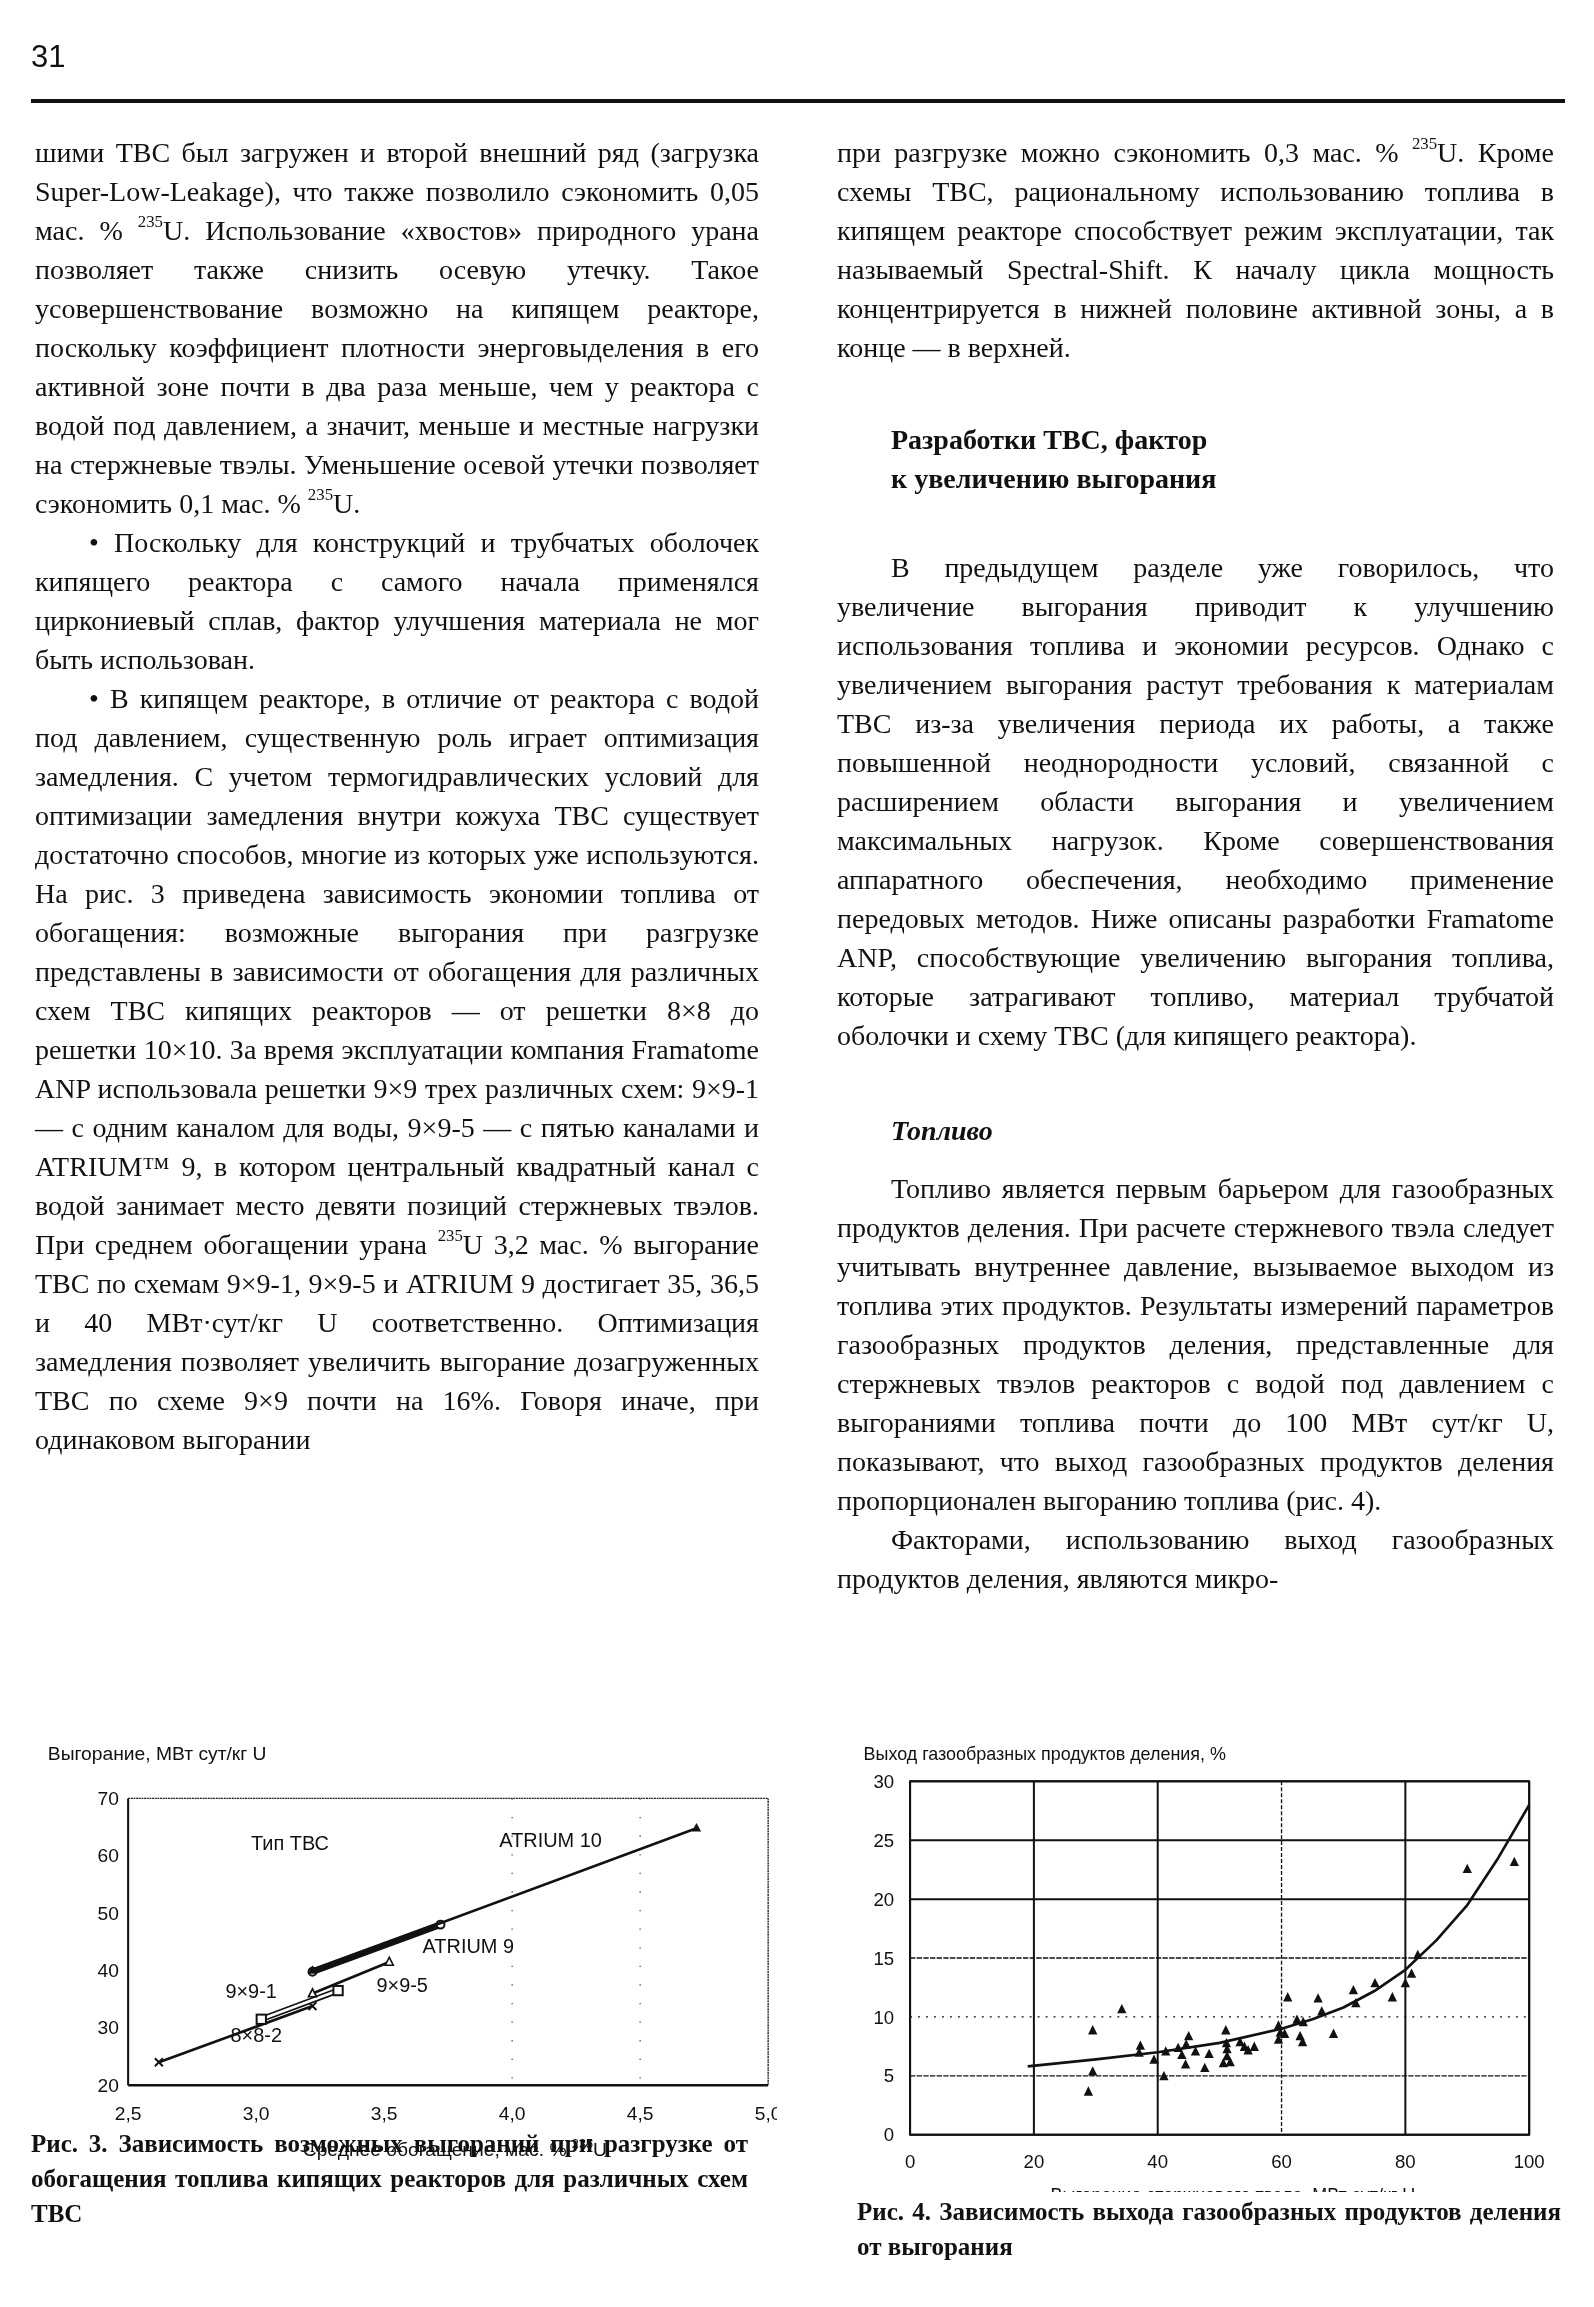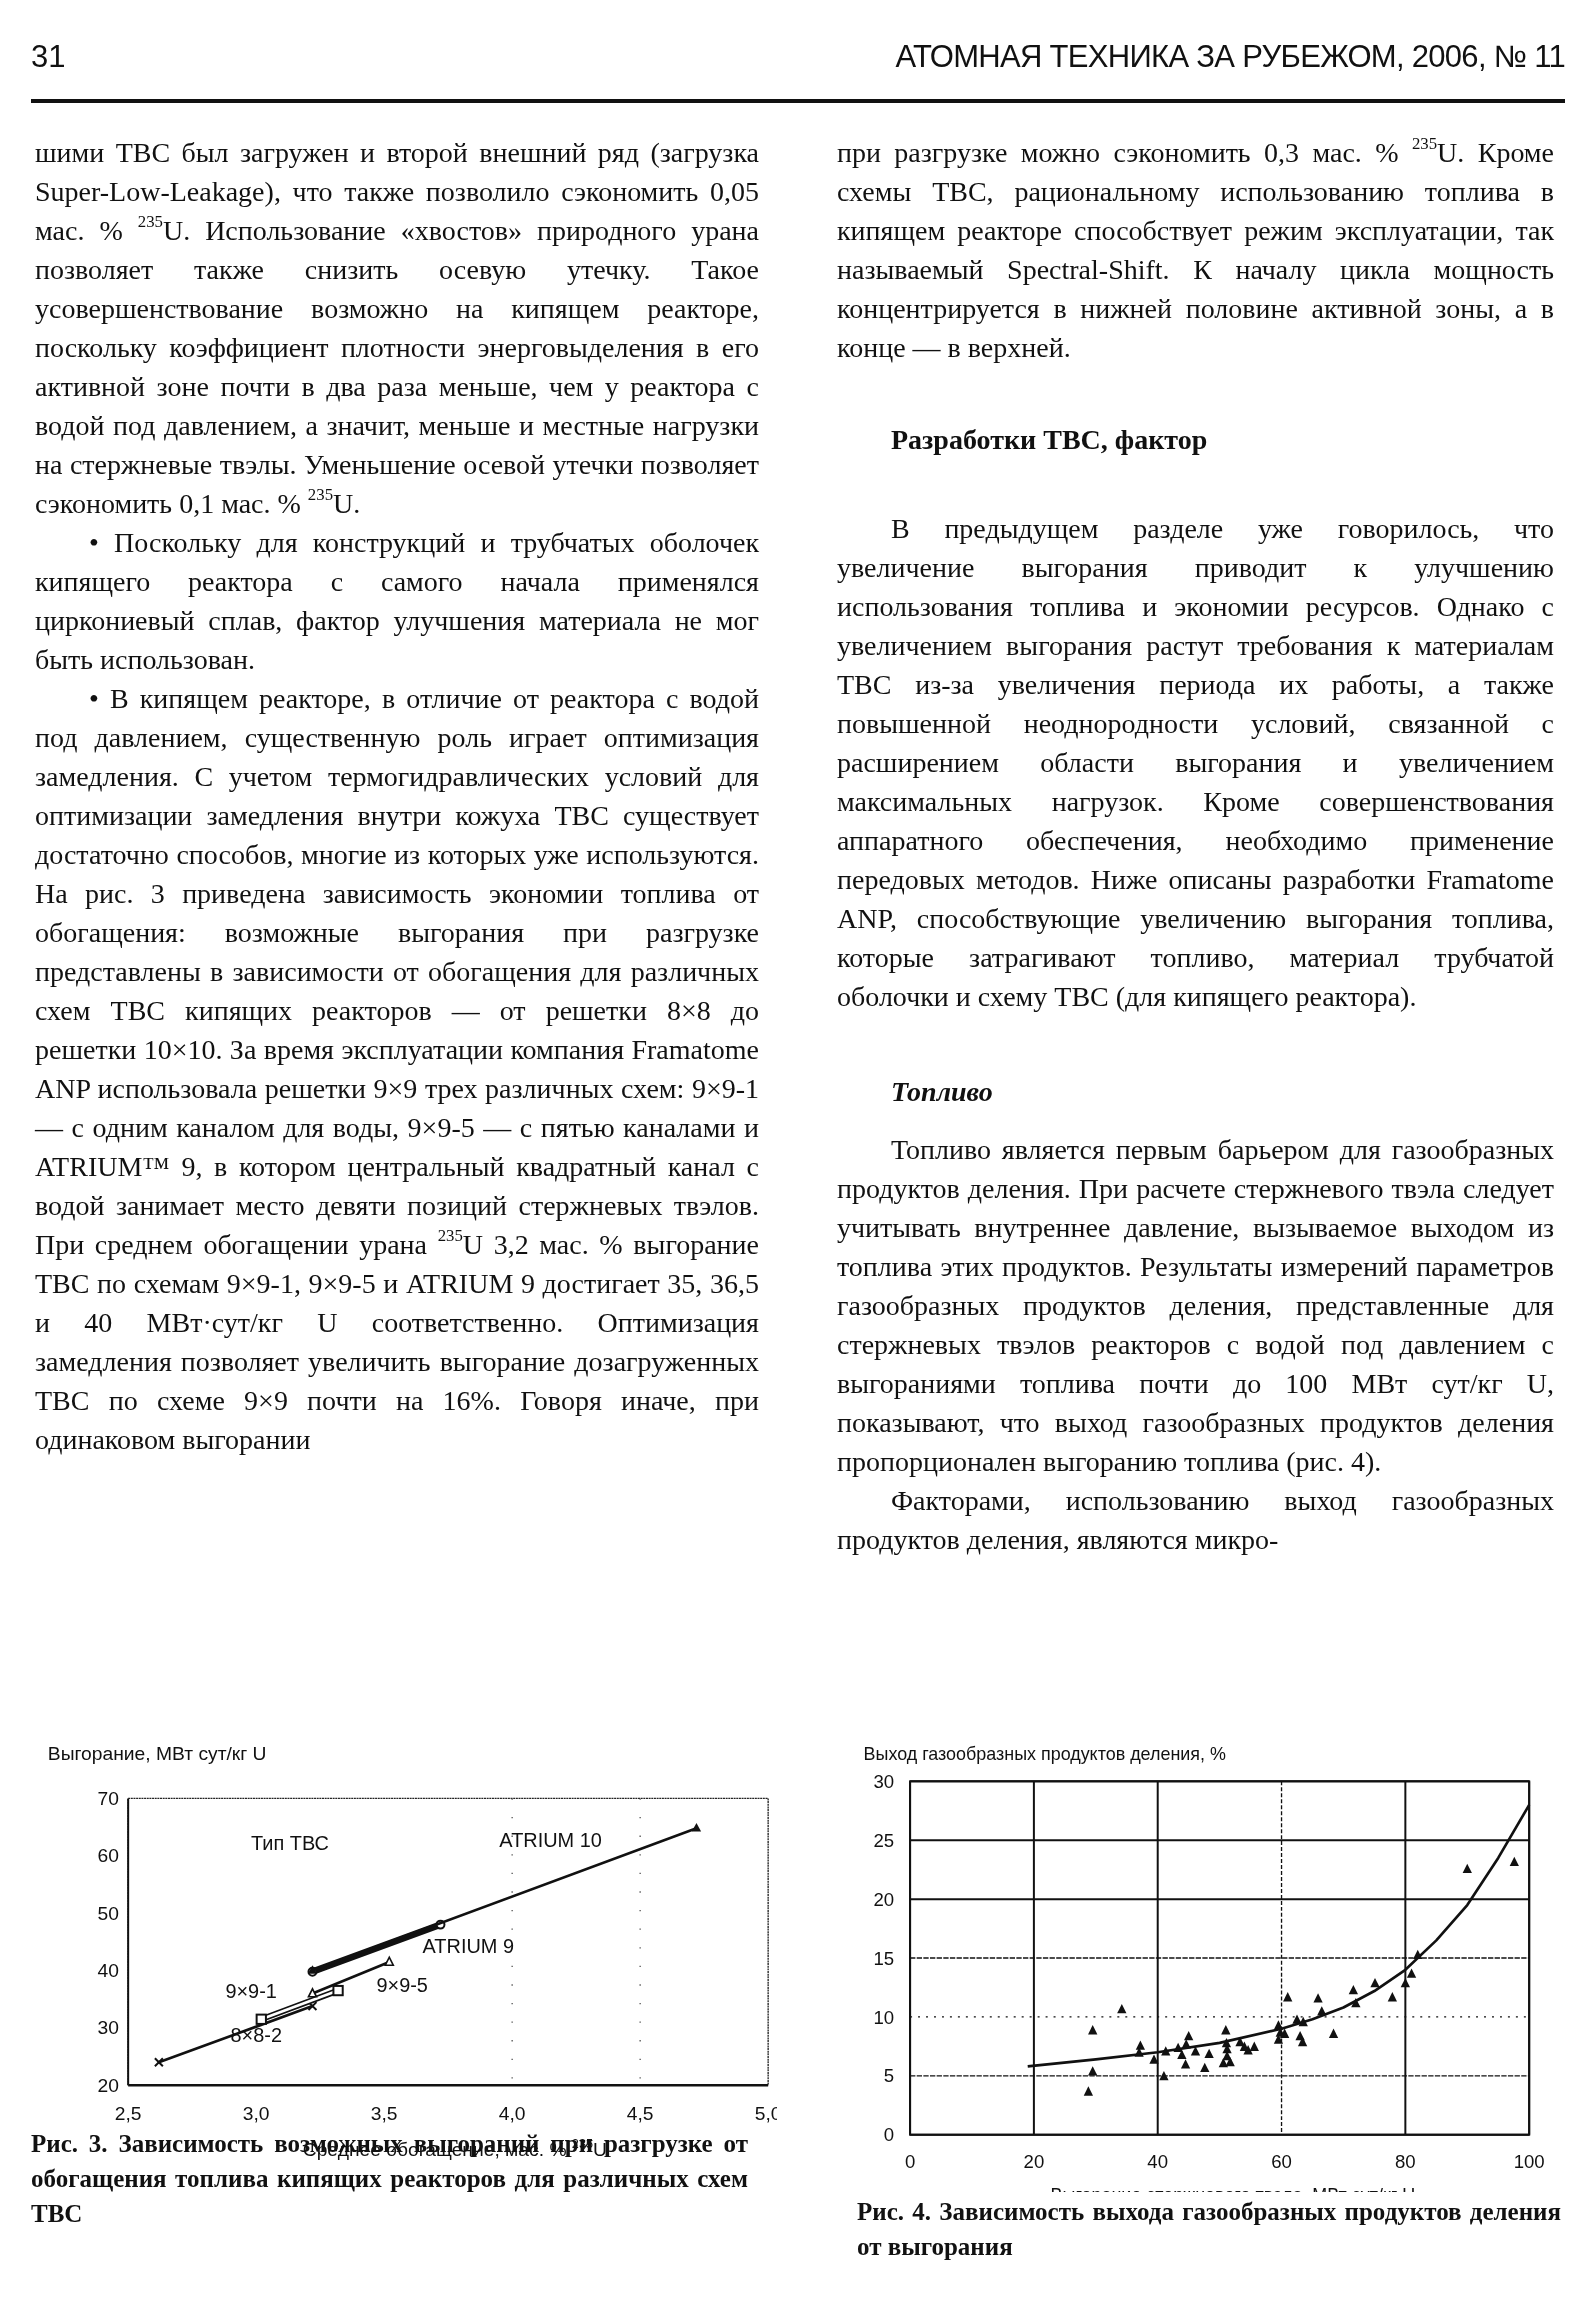--- a/index.html
+++ b/index.html
@@ -23,34 +23,34 @@
   .fig { position: absolute; }
   .fig svg { display: block; }
   .fig text { font-family: "Liberation Sans", sans-serif; }
   .caption { position: absolute; font-weight: bold; font-size: 25px; line-height: 35px; text-align: justify; font-stretch: condensed; }
 </style>
 </head>
 <body>
 
 <div class="header">
   <span class="pnum">31</span>
-  <span class="jtitle">АТОМНАЯ ТЕХНИКА ЗА РУБЕЖОМ, 2006, № 11</span>
   <div class="rule"></div>
 </div>
 
 <div class="col left">
   <p>шими ТВС был загружен и второй внешний ряд (загрузка Super-Low-Leakage), что также позволило сэкономить 0,05 мас. % <sup>235</sup>U. Использование «хвостов» природного урана позволяет также снизить осевую утечку. Такое усовершенствование возможно на кипящем реакторе, поскольку коэффициент плотности энерговыделения в его активной зоне почти в два раза меньше, чем у реактора с водой под давлением, а значит, меньше и местные нагрузки на стержневые твэлы. Уменьшение осевой утечки позволяет сэкономить 0,1 мас. % <sup>235</sup>U.</p>
   <p class="ind">• Поскольку для конструкций и трубчатых оболочек кипящего реактора с самого начала применялся циркониевый сплав, фактор улучшения материала не мог быть использован.</p>
   <p class="ind">• В кипящем реакторе, в отличие от реактора с водой под давлением, существенную роль играет оптимизация замедления. С учетом термогидравлических условий для оптимизации замедления внутри кожуха ТВС существует достаточно способов, многие из которых уже используются. На рис. 3 приведена зависимость экономии топлива от обогащения: возможные выгорания при разгрузке представлены в зависимости от обогащения для различных схем ТВС кипящих реакторов — от решетки 8×8 до решетки 10×10. За время эксплуатации компания Framatome ANP использовала решетки 9×9 трех различных схем: 9×9-1 — с одним каналом для воды, 9×9-5 — с пятью каналами и ATRIUM™ 9, в котором центральный квадратный канал с водой занимает место девяти позиций стержневых твэлов. При среднем обогащении урана <sup>235</sup>U 3,2 мас. % выгорание ТВС по схемам 9×9-1, 9×9-5 и ATRIUM 9 достигает 35, 36,5 и 40 МВт·сут/кг U соответственно. Оптимизация замедления позволяет увеличить выгорание дозагруженных ТВС по схеме 9×9 почти на 16%. Говоря иначе, при одинаковом выгорании</p>
 </div>
 
 <div class="col right">
   <p>при разгрузке можно сэкономить 0,3 мас. % <sup>235</sup>U. Кроме схемы ТВС, рациональному использованию топлива в кипящем реакторе способствует режим эксплуатации, так называемый Spectral-Shift. К началу цикла мощность концентрируется в нижней половине активной зоны, а в конце — в верхней.</p>
   <div class="section-title">
     <div>Разработки ТВС, фактор</div>
+    <div>к увеличению выгорания</div>
   </div>
   <p class="ind">В предыдущем разделе уже говорилось, что увеличение выгорания приводит к улучшению использования топлива и экономии ресурсов. Однако с увеличением выгорания растут требования к материалам ТВС из-за увеличения периода их работы, а также повышенной неоднородности условий, связанной с расширением области выгорания и увеличением максимальных нагрузок. Кроме совершенствования аппаратного обеспечения, необходимо применение передовых методов. Ниже описаны разработки Framatome ANP, способствующие увеличению выгорания топлива, которые затрагивают топливо, материал трубчатой оболочки и схему ТВС (для кипящего реактора).</p>
   <div class="subsection-title">Топливо</div>
   <p class="ind">Топливо является первым барьером для газообразных продуктов деления. При расчете стержневого твэла следует учитывать внутреннее давление, вызываемое выходом из топлива этих продуктов. Результаты измерений параметров газообразных продуктов деления, представленные для стержневых твэлов реакторов с водой под давлением с выгораниями топлива почти до 100 МВт сут/кг U, показывают, что выход газообразных продуктов деления пропорционален выгоранию топлива (рис. 4).</p>
   <p class="ind">Факторами, использованию выход газообразных продуктов деления, являются микро-</p>
 </div>
 
 <div class="fig" style="left:33px; top:1740px;">
   <svg id="fig3" width="744" height="478" viewBox="0 0 1120 720">
       <text x="22" y="30" font-size="29" fill="#111">Выгорание, МВт сут/кг U</text>

